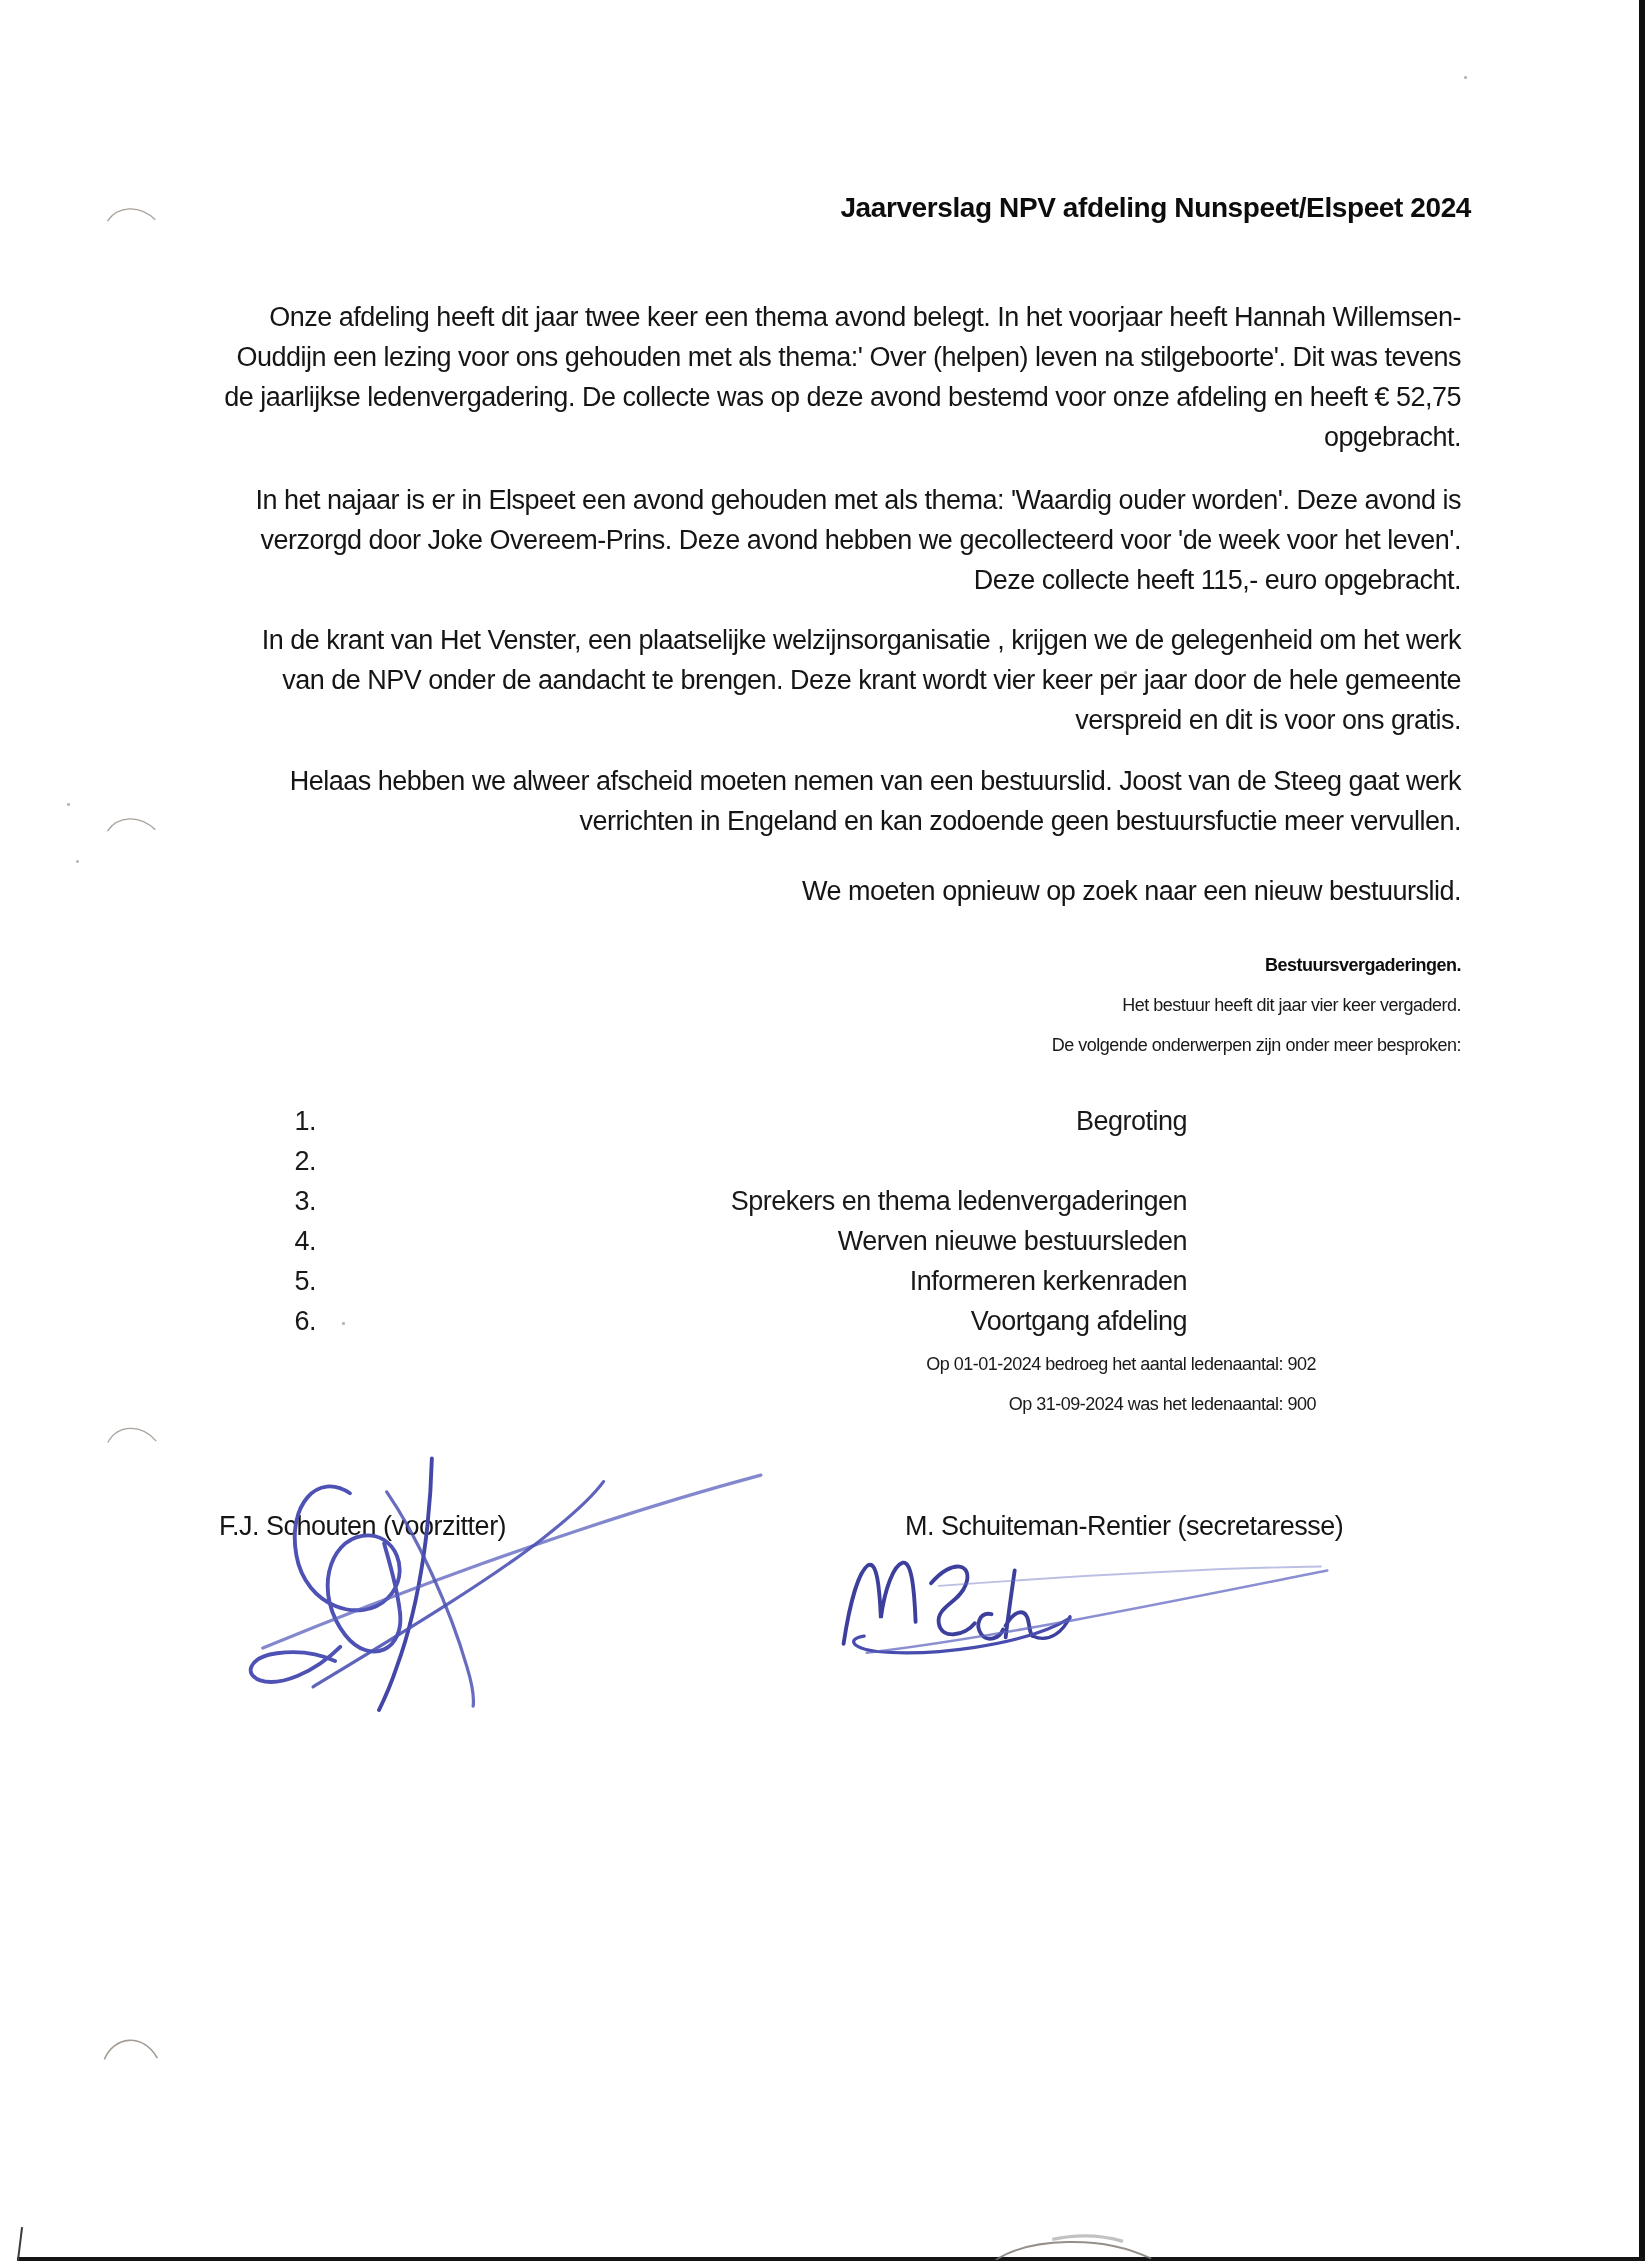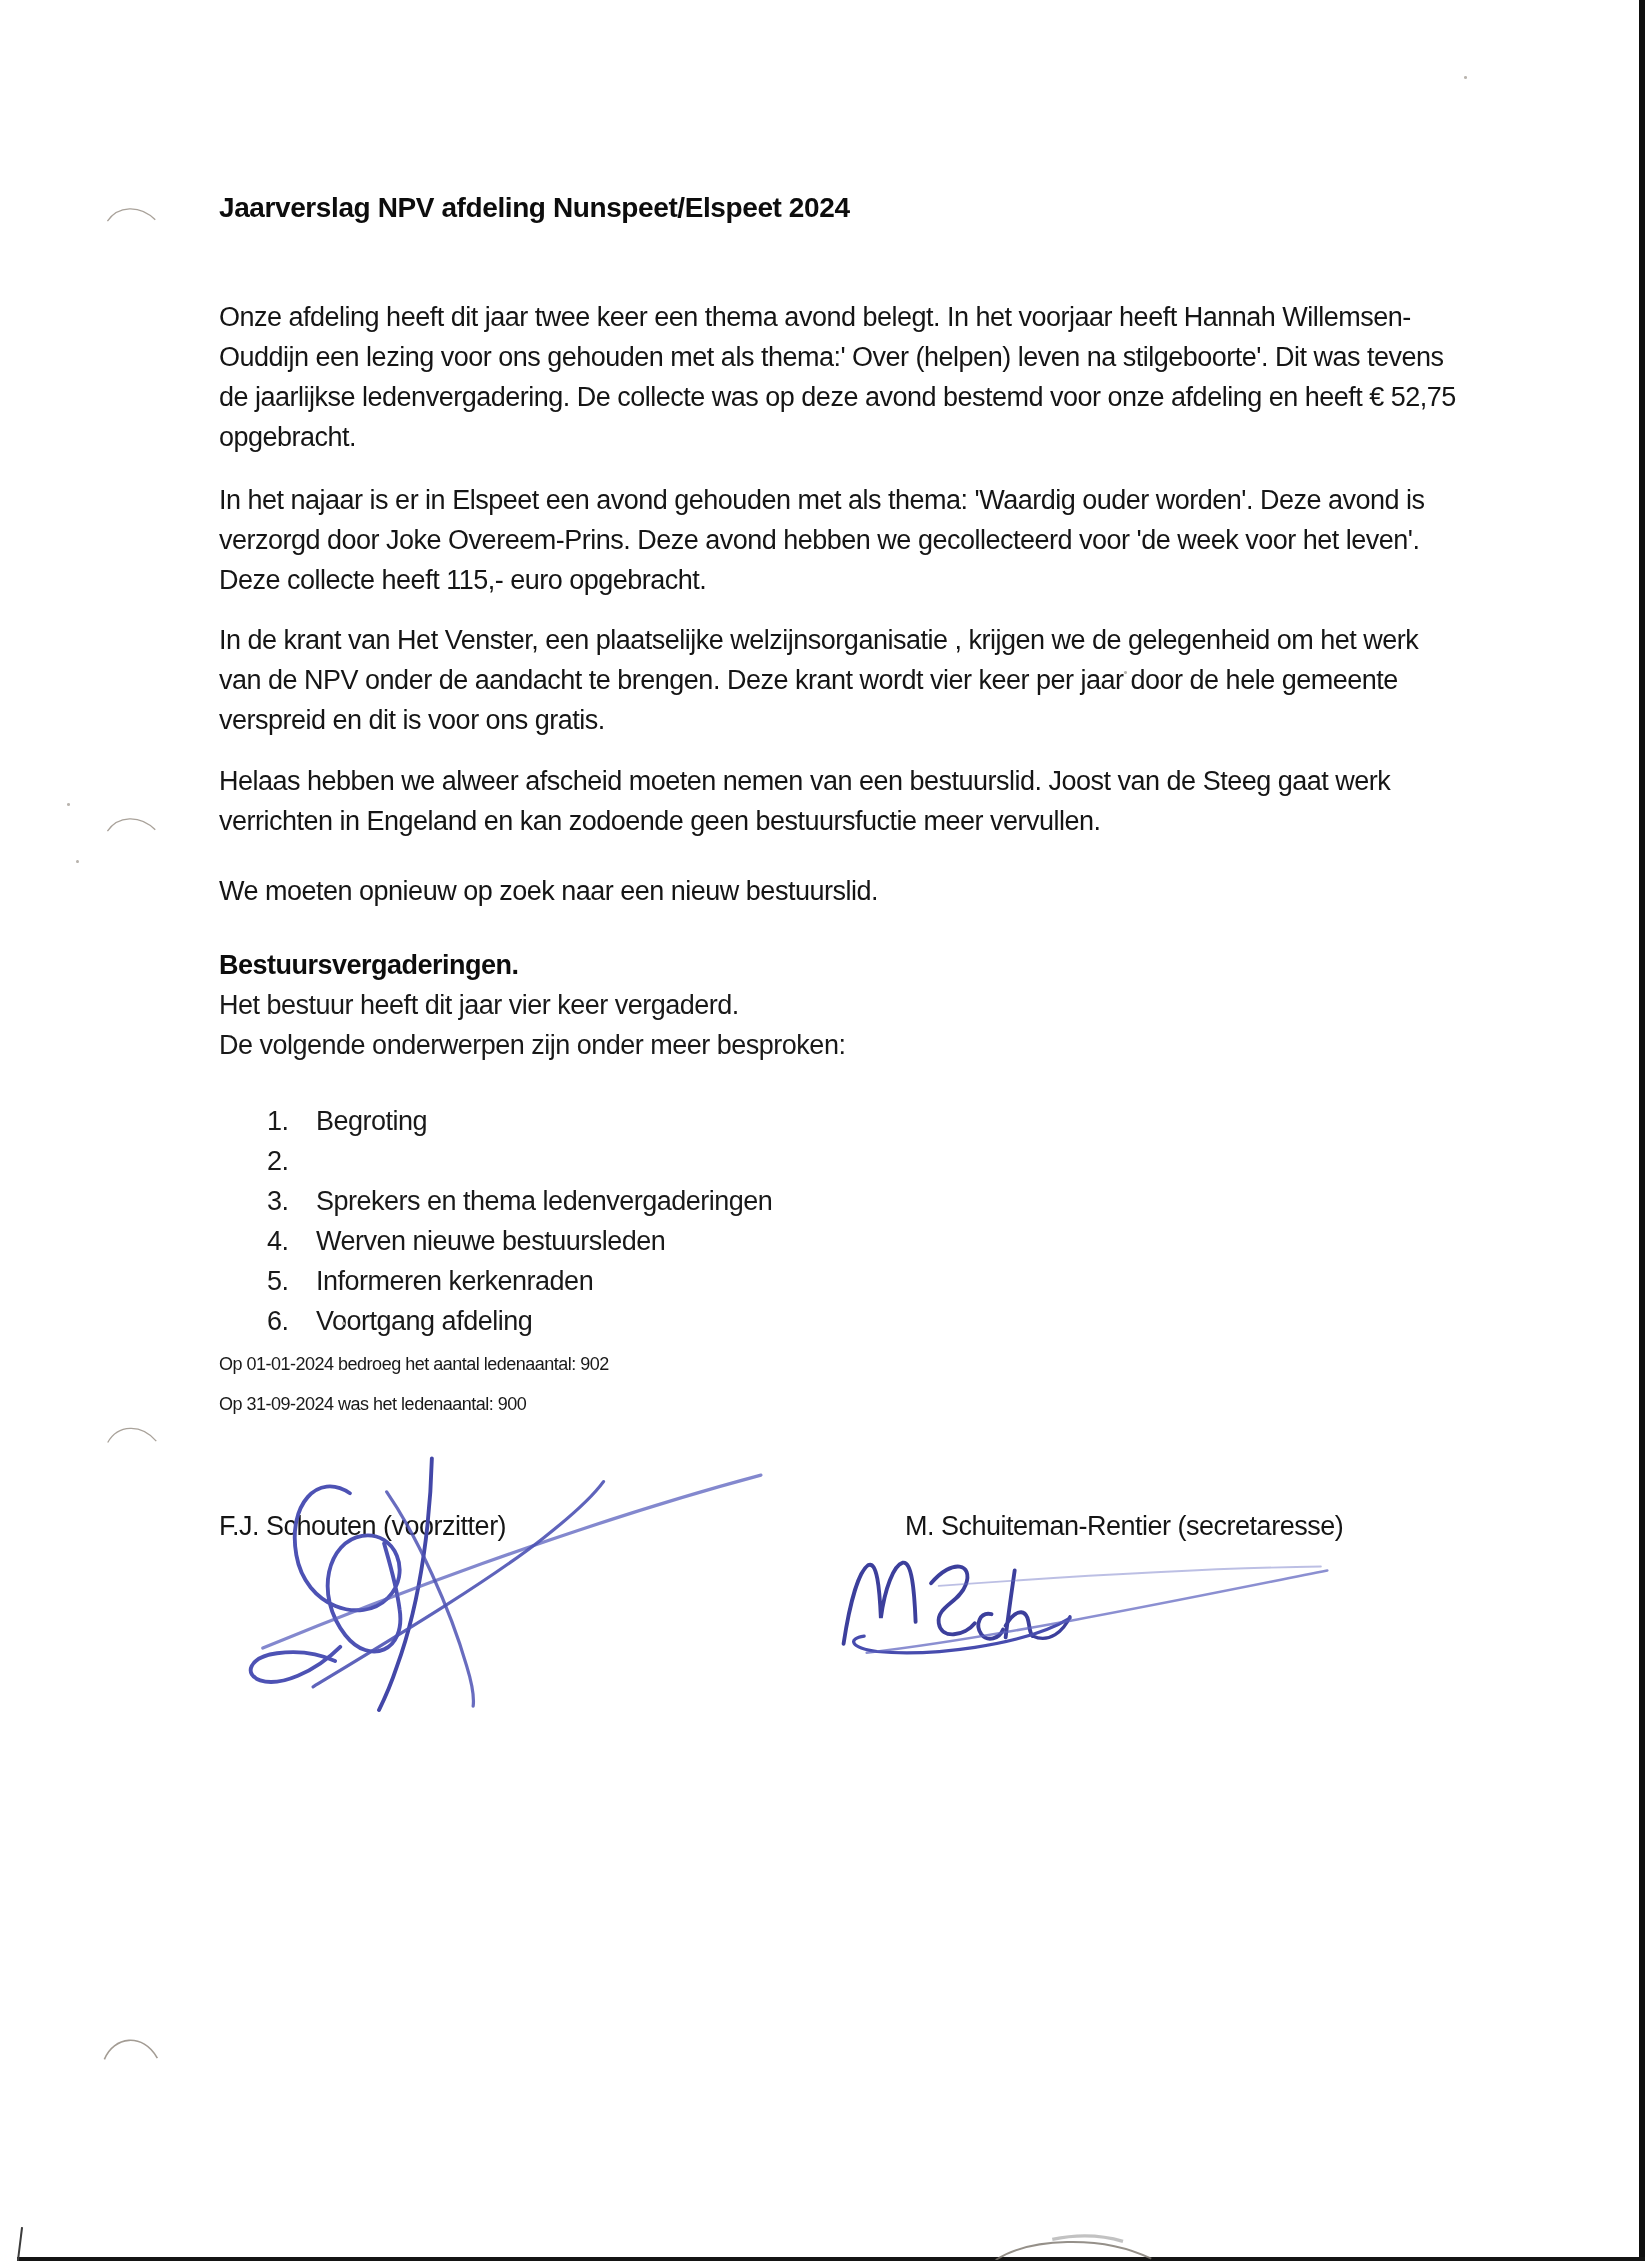--- a/index.html
+++ b/index.html
@@ -9,21 +9,21 @@
   }
   body {
     position: relative;
     width: 1646px;
     height: 2261px;
     overflow: hidden;
     font-family: "Liberation Sans", sans-serif;
     color: #191919;
     -webkit-font-smoothing: antialiased;
   }
-  .page-content { position: absolute; left: 0; top: 0; width: 100%; height: 100%; }
+  .page-content { position: absolute; left: 0; top: 0; width: 100%; height: 100%; text-align: right; }
 
   .doc-title {
     position: absolute;
     left: 219px;
     top: 192px;
     width: 1252px;
     font-size: 28px;
     font-weight: 700;
     color: #0d0d0d;
     letter-spacing: -0.4px;
@@ -43,21 +43,21 @@
   .p2 { top: 440px; }
   .p3 { top: 580px; }
   .p4 { top: 721px; }
   .p5 { top: 831px; }
 
   .board-section {
     position: absolute;
     left: 219px;
     top: 945px;
     width: 1242px;
-    font-size: 27px;
+    font-size: 18px;
     line-height: 40px;
     letter-spacing: -0.5px;
   }
   .board-heading { font-weight: 700; color: #0d0d0d; }
 
   .topic-list {
     position: absolute;
     left: 219px;
     top: 1101px;
     width: 968px;

